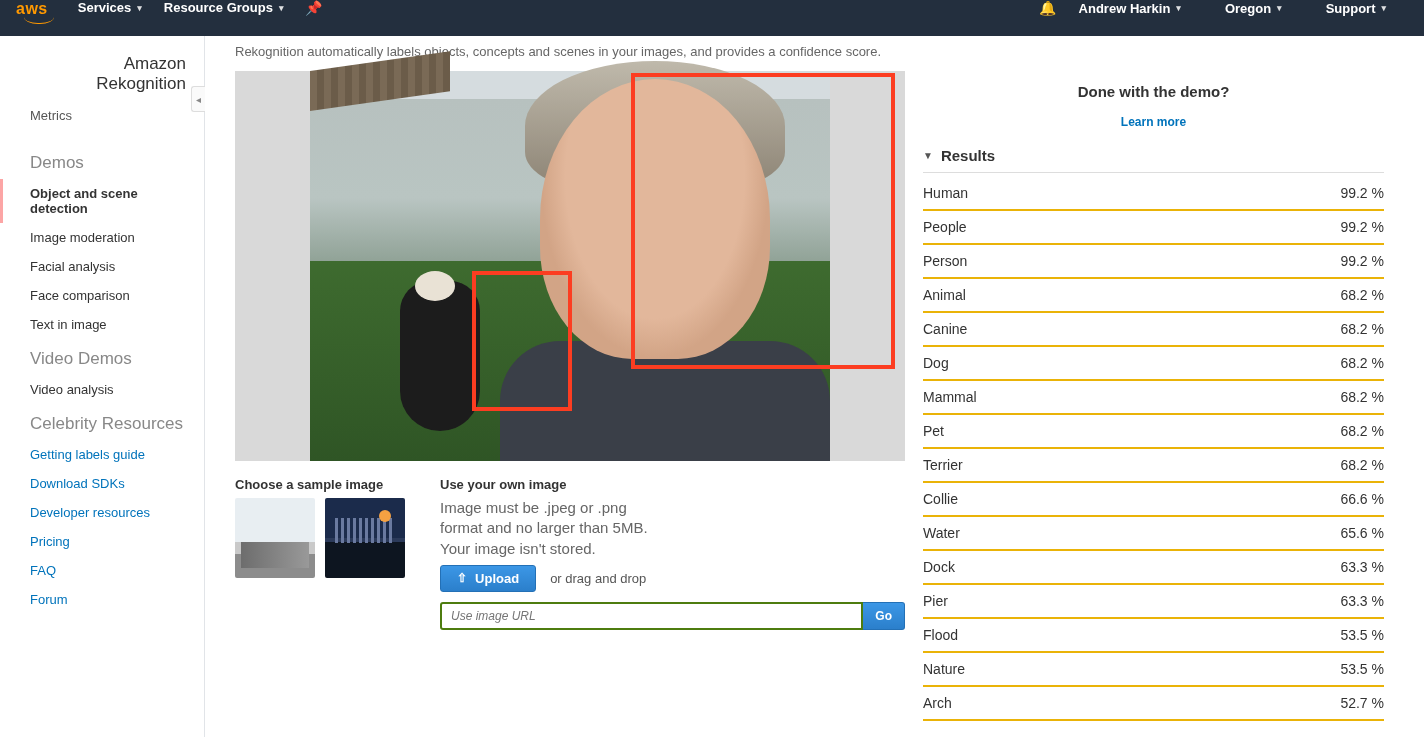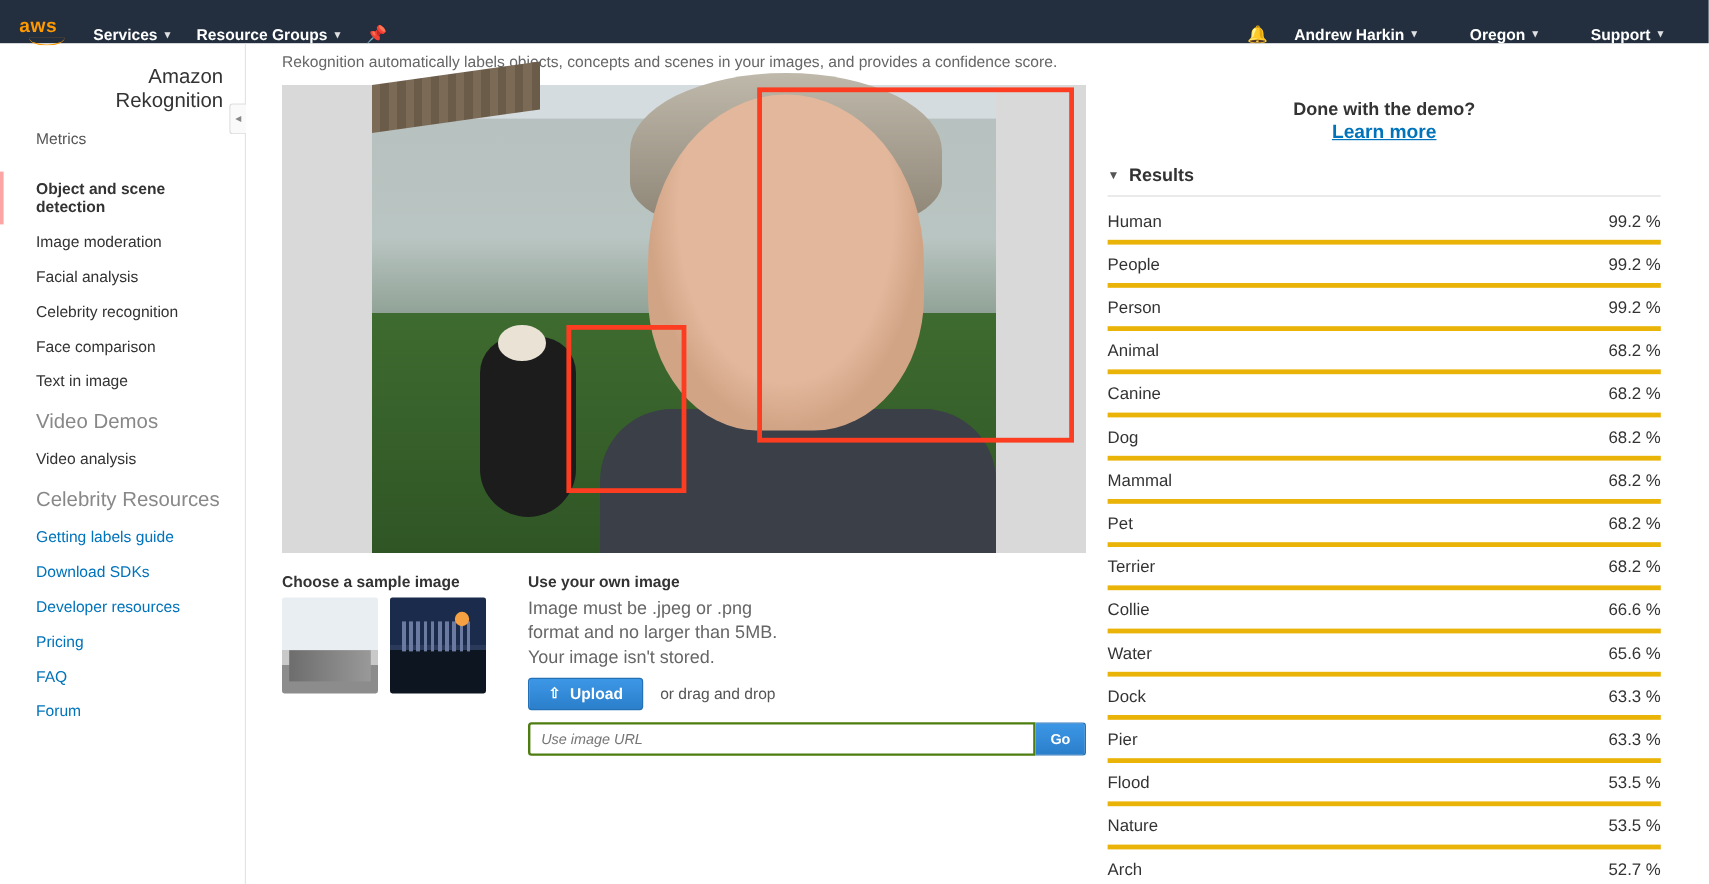--- a/index.html
+++ b/index.html
@@ -1,19 +1,19 @@
 <!DOCTYPE html>
 <html><head>
 <meta charset="utf-8">
 <style>
 * { margin: 0; padding: 0; box-sizing: border-box; }
 body { font-family: -apple-system, BlinkMacSystemFont, "Segoe UI", Arial, sans-serif; font-size: 14px; color: #333; background: #fff; }
 
 
-.top-nav { background: #232f3e; height: 36px; display: flex; align-items: flex-end; padding: 0 16px; color: #fff; }
+.top-nav { background: #232f3e; height: 36px; display: flex; align-items: flex-start; padding: 0 16px; color: #fff; }
 .logo { font-size: 16px; font-weight: 700; color: #ff9900; margin-right: 30px; letter-spacing: 0.5px; position: relative; padding-bottom:4px; }
 .logo::after { content: ""; display: block; width: 30px; height: 6px; border: 1.5px solid #ff9900; border-top: none; border-left: none; border-right: none; border-radius: 0 0 20px 20px / 0 0 10px 10px; position: absolute; left: 8px; bottom: -2px; }
 .nav-item { color: #fff; font-size: 13px; margin-right: 22px; font-weight: 600; cursor: pointer; display: flex; align-items: center; gap: 6px; }
 .nav-item .caret { font-size: 9px; opacity: 0.85; }
 .pin-icon { font-size: 14px; color: #fff; margin-right: auto; cursor: pointer; }
 .nav-right { display: flex; align-items: center; gap: 22px; }
 .bell-icon { font-size: 14px; }
 
 
 .layout { display: flex; height: calc(100vh - 36px); overflow: hidden; }
@@ -63,25 +63,25 @@
 .upload-btn { background: #2f8ad8; background: linear-gradient(#3c97e6,#2b7fcb); border: 1px solid #2370b6; color: #fff; font-size: 13px; font-weight: 600; padding: 5px 16px; border-radius: 3px; cursor: pointer; display:flex; align-items:center; gap:8px; }
 .upload-icon { font-size: 12px; }
 .drag-text { font-size: 13px; color: #555; }
 .url-row { display: flex; }
 .url-input { flex: 1; border: 2px solid #4d7c0f; border-radius: 3px 0 0 3px; padding: 5px 9px; font-size: 12px; font-style: italic; color: #888; }
 .go-btn { background: linear-gradient(#3c97e6,#2b7fcb); border: 1px solid #2370b6; border-left:none; color: #fff; font-size: 12px; font-weight: 600; padding: 5px 12px; border-radius: 0 3px 3px 0; cursor: pointer; }
 
 .right-col { flex: 1; padding-right: 40px; min-width: 440px; }
 .demo-done { text-align: center; padding: 12px 0 8px 0; }
 .demo-done .t1 { font-size: 15px; font-weight: 700; color: #333; }
-.demo-done .t2 { font-size: 16px; font-weight: 600; color: #0073bb; cursor:pointer; margin-top:2px;text-decoration:underline; }
+.demo-done .t2 { font-size: 12px; font-weight: 600; color: #0073bb; cursor:pointer; margin-top:15px; }
 .results-hdr { display: flex; align-items: center; gap: 8px; border-bottom: 1px solid #ddd; padding: 10px 0 8px 0; margin-bottom: 4px; }
 .results-hdr .tri { font-size: 10px; color: #555; }
 .results-hdr .lbl { font-size: 15px; font-weight: 700; color: #333; }
-.result-row { display: flex; justify-content: space-between; align-items: center; border-bottom: 4px solid #eab308; padding: 8px 0; }
+.result-row { display: flex; justify-content: space-between; align-items: center; border-bottom: 2px solid #eab308; padding: 8px 0; }
 .result-row .name { font-size: 14px; color: #333; }
 .result-row .conf { font-size: 14px; color: #333; }
 </style>
 </head>
 <body>
 
 <div class="top-nav">
   <div class="logo">aws</div>
   <div class="nav-item">
       <span>Services</span>
@@ -108,24 +108,24 @@
       </div>
   </div>
 </div>
 
 <div class="layout">
   <div class="sidebar">
     <div class="collapse-handle">◂</div>
     <h1>Amazon Rekognition</h1>
     <div class="metrics">Metrics</div>
     <div id="sidebar-groups">
+        <div class="side-group-title">Demos</div>
         <div class="side-item active">Object and scene detection</div>
         <div class="side-item">Image moderation</div>
         <div class="side-item">Facial analysis</div>
-        <div class="side-item">Celebrity recognition</div>
         <div class="side-item">Face comparison</div>
         <div class="side-item">Text in image</div>
         <div class="side-group-title">Video Demos</div>
         <div class="side-item">Video analysis</div>
         <div class="side-group-title">Celebrity Resources</div>
         <div class="side-link">Getting labels guide</div>
         <div class="side-link">Download SDKs</div>
         <div class="side-link">Developer resources</div>
         <div class="side-link">Pricing</div>
         <div class="side-link">FAQ</div>

